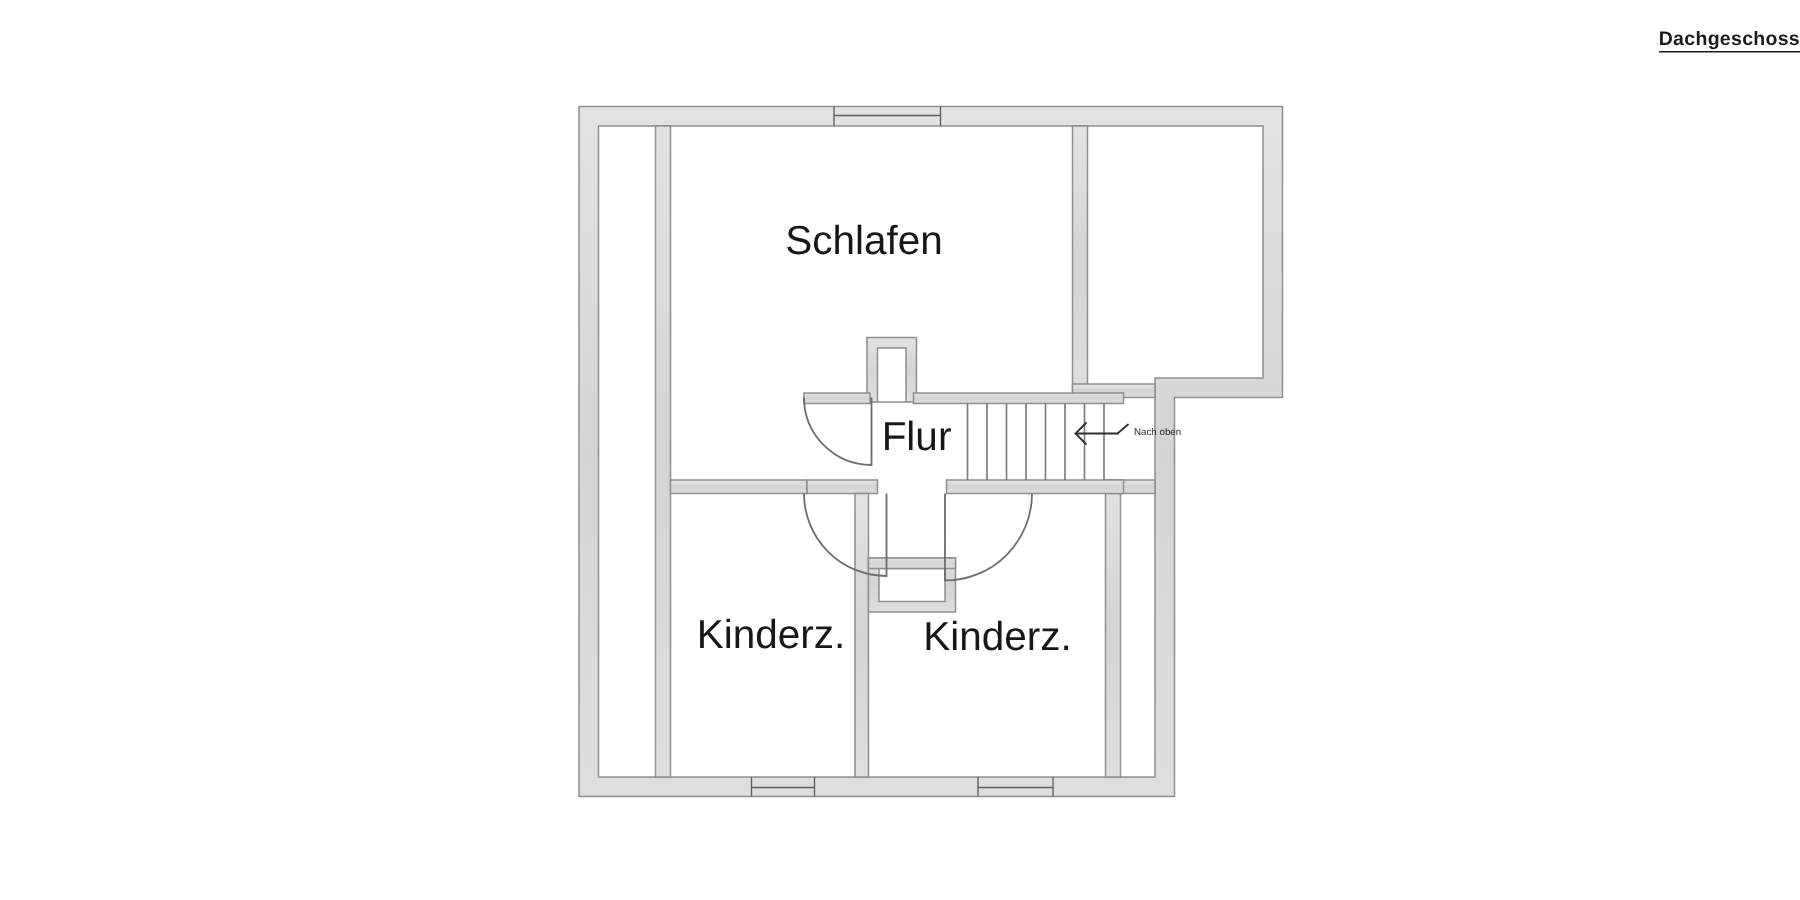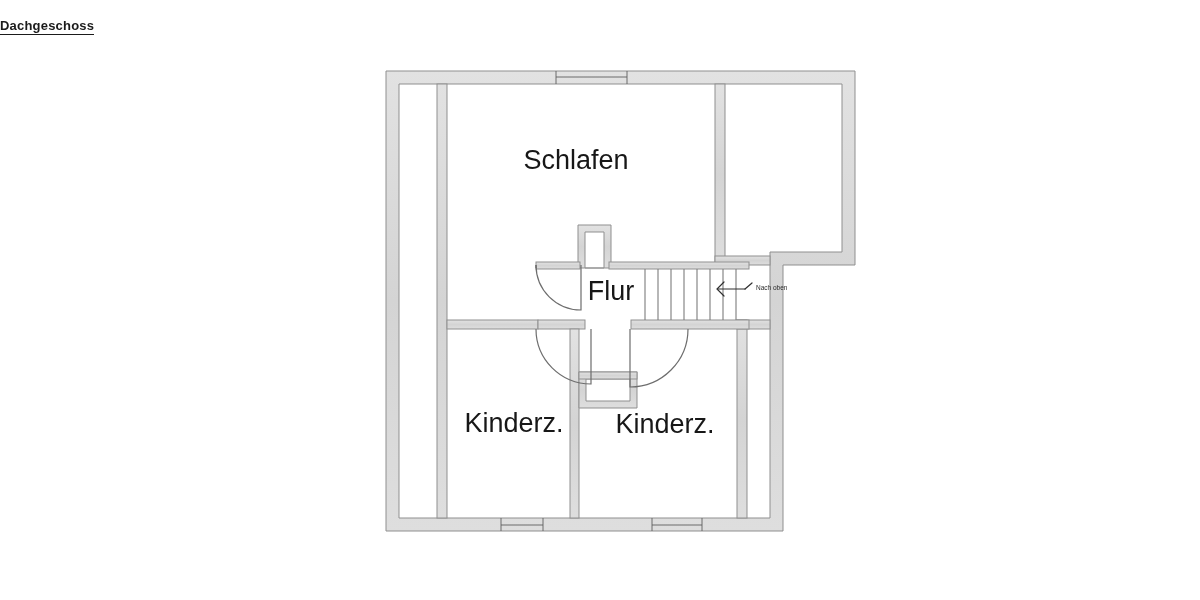--- a/index.html
+++ b/index.html
@@ -17,21 +17,21 @@
     position: relative;
     width: 1200px;
     height: 600px;
     background: #ffffff;
   }
   #plan-title {
     position: absolute;
     left: 0;
     top: 18px;
     width: 1200px;
-    text-align: left;
+    text-align: right;
     font-size: 13px;
     font-weight: bold;
     color: #1b1b1b;
     letter-spacing: 0.2px;
   }
   #plan-title span {
     border-bottom: 1.5px solid #1b1b1b;
     padding-bottom: 1px;
   }
   #plan-svg {

